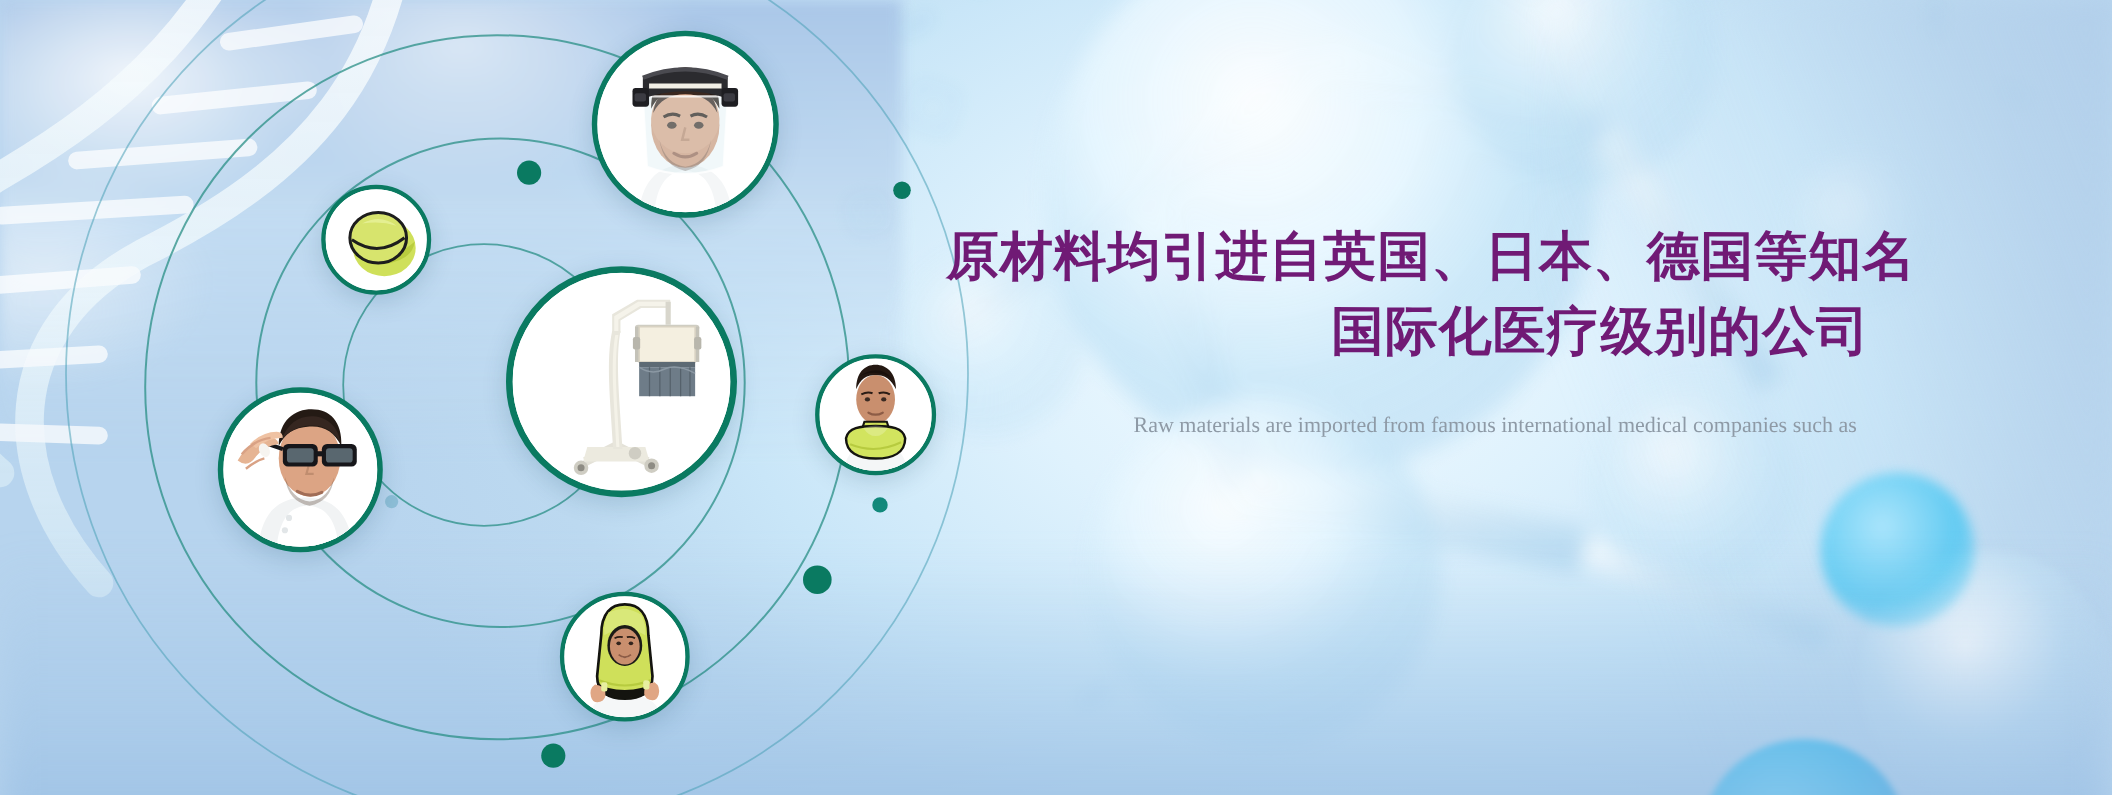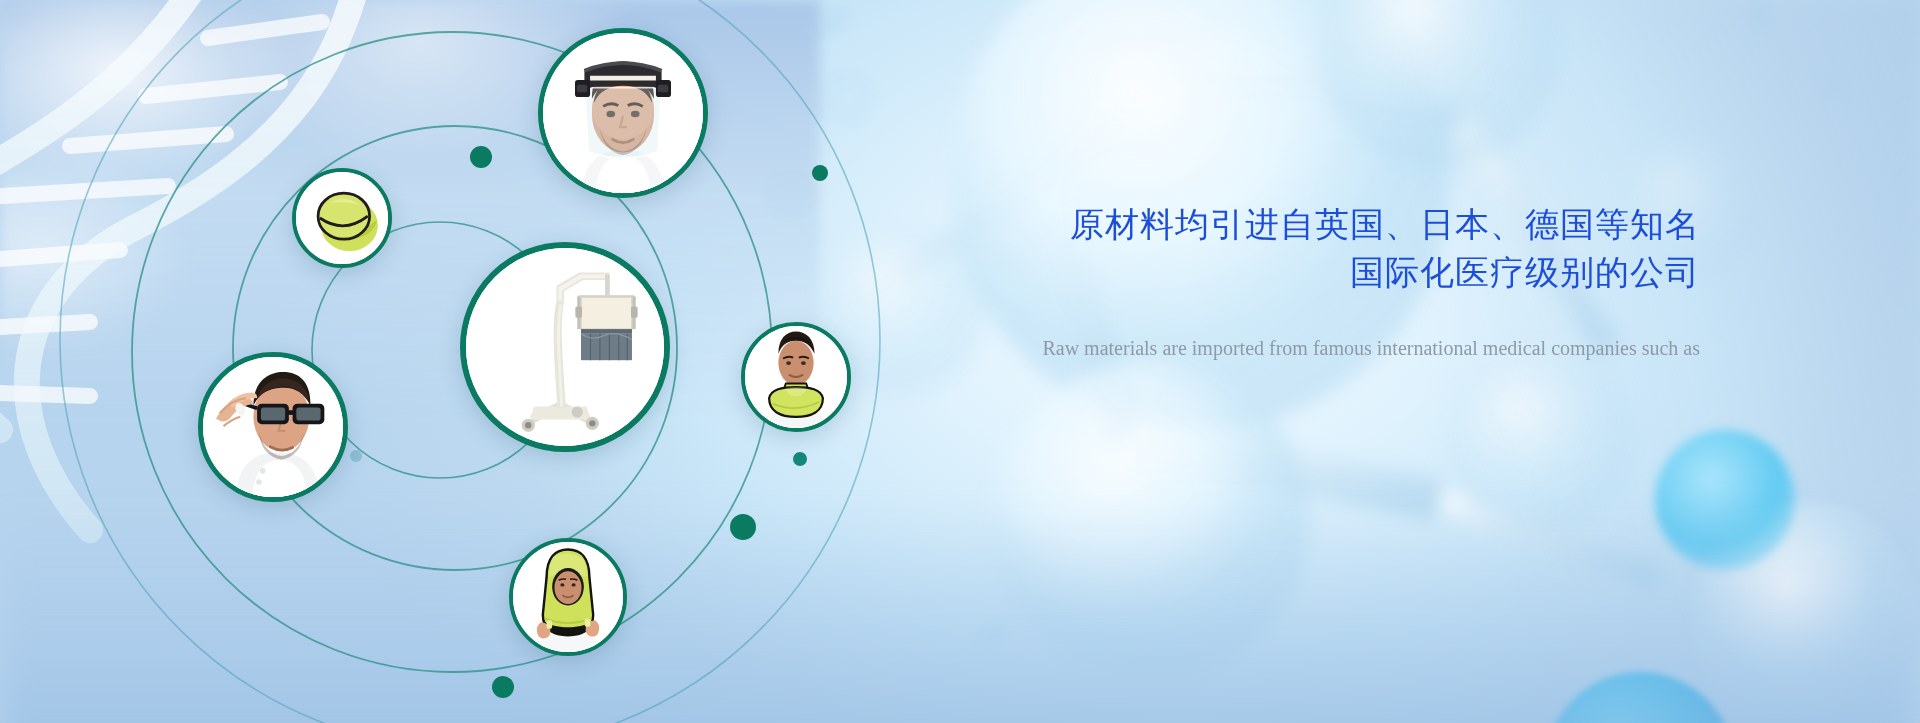--- a/index.html
+++ b/index.html
@@ -101,30 +101,30 @@
   .d5{left:730px;top:514px;width:26px;height:26px;}
   .d6{left:492px;top:676px;width:22px;height:22px;}
 
   
   .copy{
     position:absolute;left:860px;top:200px;width:840px;
     text-align:right;
   }
   .headline{
     margin:0;
-    color:#1d4ed8;
-    font-size:34px;
+    color:#701a75;
+    font-size:48px;
     line-height:1.42;
-    font-weight:400;
+    font-weight:700;
     letter-spacing:1px;
     white-space:nowrap;
   }
   .headline .line2{display:block;text-align:right;}
   .subcopy{
-    margin:34px 0 0 0;
+    margin:34px 12px 0 0;
     color:#8e9aa6;
     font-family:"Liberation Serif", serif;
     font-size:20px;
     line-height:1.75;
     font-weight:400;
   }
   .subcopy .sline{display:block;}
 </style>
 </head>
 <body>

